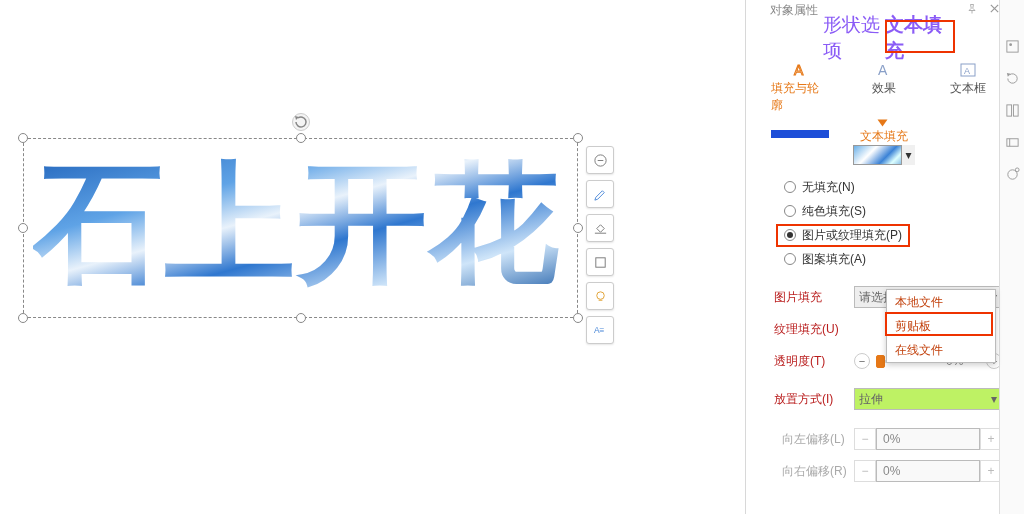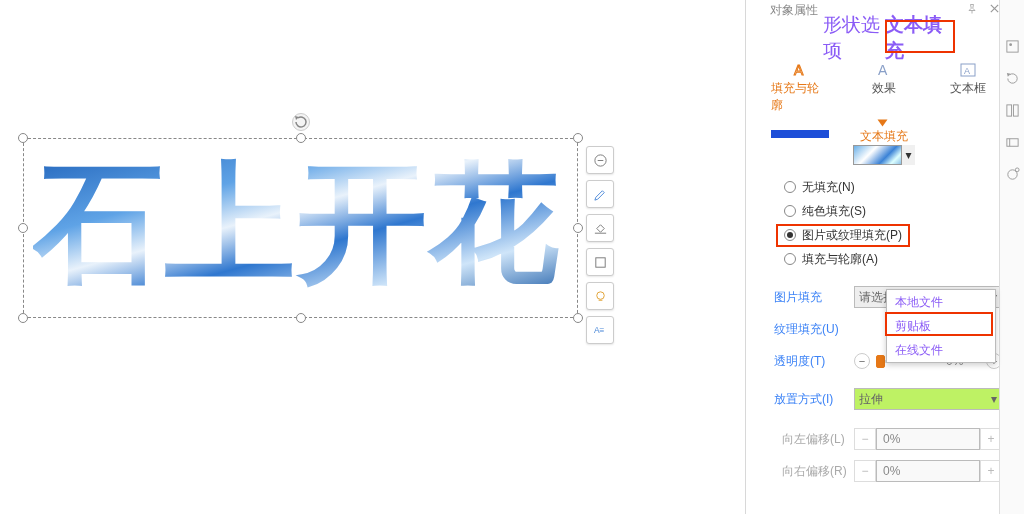--- a/index.html
+++ b/index.html
@@ -52,40 +52,40 @@
   .swatch .dd{position:absolute;right:-1px;top:-1px;bottom:-1px;width:14px;border-left:1px solid #999;display:flex;align-items:center;justify-content:center;background:#f0f0f0;}
   
   .radios { padding:4px 12px 4px 24px;}
   .radio-row{display:flex;align-items:center;height:24px;font-size:12px;color:#333;}
   .r{width:12px;height:12px;border:1px solid #888;border-radius:50%;margin-right:6px;display:flex;align-items:center;justify-content:center;}
   .r.on::after{content:"";width:6px;height:6px;background:#333;border-radius:50%;}
   .red-box2{border:2px solid #e30; padding:1px 6px; margin-left:-8px; display:inline-flex; align-items:center;}
   
   .fields{padding:6px 6px 0 14px;}
   .frow{display:flex;align-items:center;height:32px;font-size:12px; position:relative;}
-  .flabel{width:80px;color:#3b82f6;}
+  .flabel{width:80px;color:#b91c1c;}
   .fsel{flex:1;height:22px;border:1px solid #bbb;background:#bef264;display:flex;align-items:center;padding:0 4px;justify-content:space-between;color:#666;}
   .fsel.gray{background:#eee;}
   .fsel .dd2{color:#666;}
   .stepper{display:flex;align-items:center;}
   .sbtn{width:22px;height:22px;border:1px solid #bbb;background:#fff;display:flex;align-items:center;justify-content:center;color:#555;}
   .sval{flex:1;height:22px;border:1px solid #bbb;background:#fff;display:flex;align-items:center;padding:0 6px;color:#888;}
   .slider-row{display:flex;align-items:center;flex:1;gap:6px;}
   .sl-minus,.sl-plus{width:16px;height:16px;border:1px solid #ccc;border-radius:50%;display:flex;align-items:center;justify-content:center;font-size:11px;color:#666;}
   .sl-track{flex:1;height:3px;background:#ddd;position:relative;}
   .sl-thumb{position:absolute;left:0;top:-5px;width:9px;height:13px;border:1px solid #e67817;border-radius:2px;background:#e67817;}
   .sl-val{width:34px;text-align:left;color:#888;}
   
   .offset-row .flabel{padding-left:8px;color:#aaa;}
   .offset-row .sval{background:#f9f9f9;}
   .offset-row .sbtn{color:#bbb;border-color:#ddd;}
   
   
   .popup{position:absolute; right:6px; width:110px; border:1px solid #bbb; background:#fff; box-shadow:0 2px 6px rgba(0,0,0,.2); z-index:10;}
-  .popup .pitem{height:24px;display:flex;align-items:center;padding:0 8px;font-size:12px;color:#8b5cf6;}
+  .popup .pitem{height:24px;display:flex;align-items:center;padding:0 8px;font-size:12px;color:#c2410c;}
   .red-box3{position:absolute; border:2px solid #e30;}
   
   
   .thin-bar{position:absolute; left:999px; top:0; width:25px; height:514px; border-left:1px solid #ddd; background:#fafafa; padding-top:30px;}
   .thin-ic{width:25px;height:32px;display:flex;align-items:center;justify-content:center;color:#888;}
   svg{display:block;}
 </style>
 </head>
 <body>
 
@@ -229,21 +229,21 @@
         <span>纯色填充(S)</span>
       </div>
     <div class="radio-row">
       <span class="red-box2">
           <span class="r on"></span>
           <span>图片或纹理填充(P)</span>
         </span>
     </div>
     <div class="radio-row">
         <span class="r"></span>
-        <span>填充与轮廓(A)</span>
+        <span>图案填充(A)</span>
       </div>
   </div>
 
   <div class="fields">
     <div class="frow">
       <div class="flabel">图片填充</div>
       <div class="fsel gray">
           <span>请选择图片</span>
           <span class="dd2">▾</span>
         </div>

